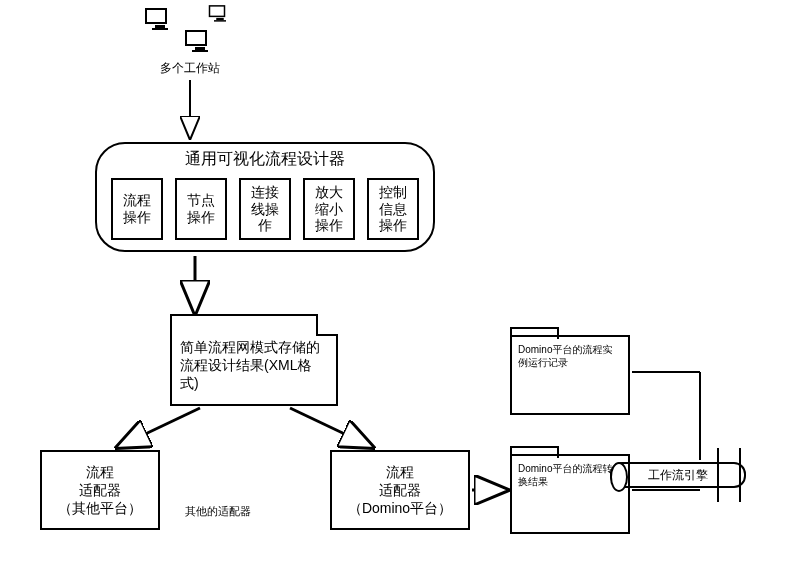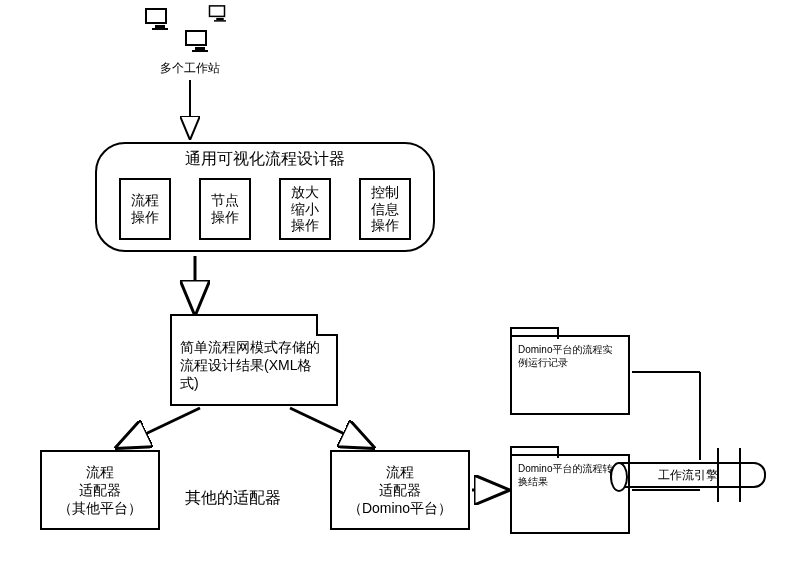--- a/index.html
+++ b/index.html
@@ -26,21 +26,21 @@
   
   .plainbox { position: absolute; border: 2px solid #000; text-align: center; display: flex; align-items: center; justify-content: center; padding: 4px; }
   .plainbox-text { font-size: 14px; line-height: 1.3; }
   
   
   .folder { position: absolute; width: 120px; height: 80px; border: 2px solid #000; }
   .folder::before { content: ""; position: absolute; top: -10px; left: -2px; width: 45px; height: 10px; border: 2px solid #000; border-bottom: none; }
   .folder-text { padding: 6px 6px; font-size: 10px; line-height: 1.3; }
   
   
-  .engine { position: absolute; left: 610px; top: 462px; width: 156px; height: 26px; border: 2px solid #000; border-radius: 12px; display: flex; align-items: center; justify-content: center; }
+  .engine { position: absolute; left: 610px; top: 462px; width: 136px; height: 26px; border: 2px solid #000; border-radius: 12px; display: flex; align-items: center; justify-content: center; }
   .engine::before { content: ""; position: absolute; left: -2px; top: -2px; width: 14px; height: 26px; border: 2px solid #000; border-radius: 50%; background: #fff; }
   .engine-text { font-size: 12px; }
   
   .label-center { position: absolute; font-size: 14px; }
   
   svg.arrows { position: absolute; left: 0; top: 0; width: 800px; height: 562px; pointer-events: none; }
 </style>
 </head>
 <body>
 
@@ -65,34 +65,35 @@
       <div class="ws-stand"></div>
     </div>
 </div>
 <div class="label-center" style="left:160px; top:60px; font-size:12px;">多个工作站</div>
 
 <div class="designer">
   <div class="designer-title">通用可视化流程设计器</div>
   <div class="designer-boxes">
     <div class="dbox">流程<br>操作</div>
     <div class="dbox">节点<br>操作</div>
+    <div class="dbox">连接<br>线操<br>作</div>
     <div class="dbox">放大<br>缩小<br>操作</div>
     <div class="dbox">控制<br>信息<br>操作</div>
   </div>
 </div>
 
 <div class="doc" style="left:170px; top:316px;">
   <div class="doc-text">简单流程网模式存储的流程设计结果(XML格式)</div>
 </div>
 
 <div class="plainbox" style="left:40px; top:450px; width:120px; height:80px;">
   <div class="plainbox-text">流程<br>适配器<br>（其他平台）</div>
 </div>
 
-<div class="label-center" style="left:185px; top:488px; font-size:16px;">其他的适配器</div>
+<div class="label-center" style="left:185px; top:504px; font-size:11px;">其他的适配器</div>
 
 <div class="plainbox" style="left:330px; top:450px; width:140px; height:80px;">
   <div class="plainbox-text">流程<br>适配器<br>（Domino平台）</div>
 </div>
 
 <div class="folder" style="left:510px; top:335px;">
   <div class="folder-text">Domino平台的流程实例运行记录</div>
 </div>
 
 <div class="folder" style="left:510px; top:454px;">

